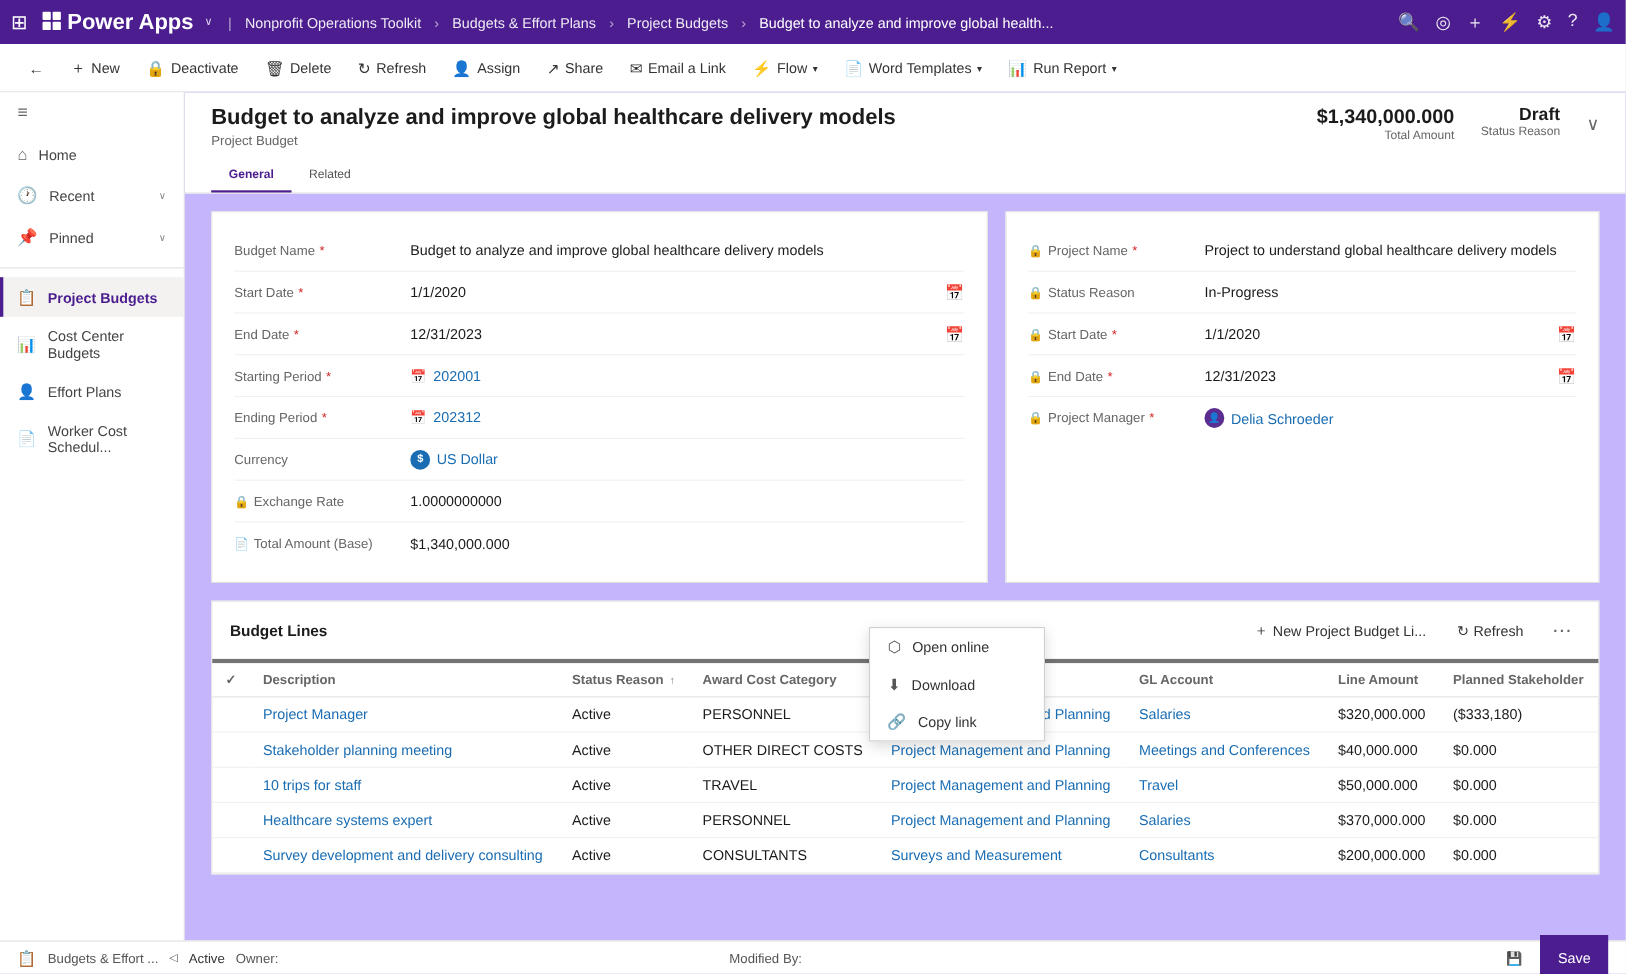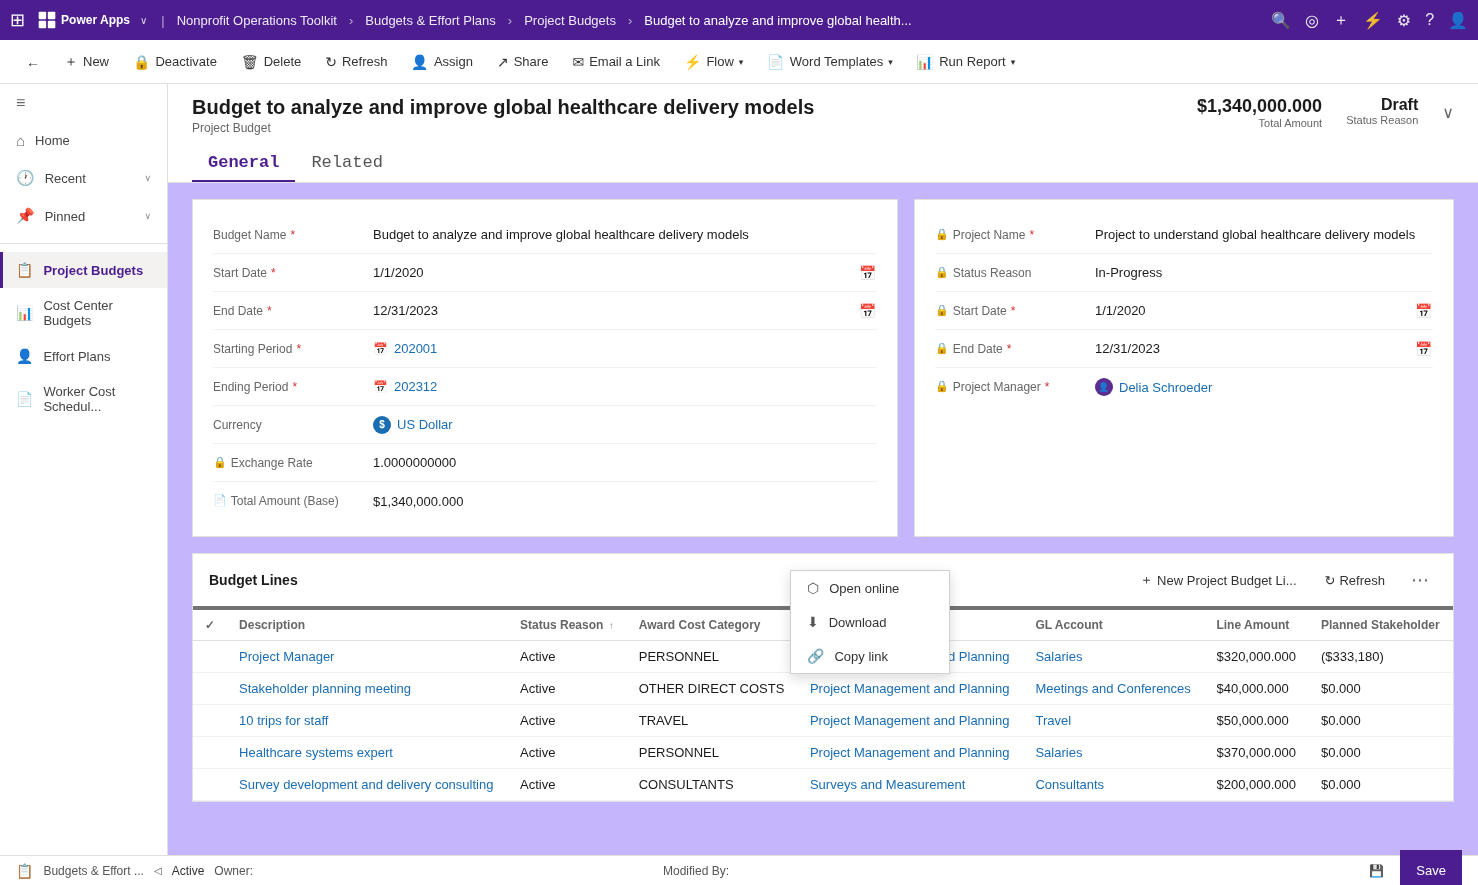--- a/index.html
+++ b/index.html
@@ -9,21 +9,21 @@
     .top-bar {
       background: #4b1d8f;
       height: 40px;
       display: flex;
       align-items: center;
       padding: 0 10px;
       color: white;
       gap: 8px;
     }
     .top-bar-grid-icon { font-size: 18px; margin-right: 4px; cursor: pointer; }
-    .top-bar-logo { font-size: 12px; font-weight: 600; display: flex; align-items: center; gap: 4px; }
+    .top-bar-logo { font-size: 20px; font-weight: 600; display: flex; gap: 4px; }
     .top-bar-logo svg { width: 20px; height: 20px; fill: white; }
     .top-bar-chevron { font-size: 10px; opacity: 0.8; margin: 0 2px; }
     .breadcrumb-sep { color: rgba(255,255,255,0.6); margin: 0 4px; }
     .breadcrumb-item { color: rgba(255,255,255,0.9); font-size: 13px; cursor: pointer; }
     .breadcrumb-item.active { color: white; }
     .top-bar-right { margin-left: auto; display: flex; align-items: center; gap: 14px; }
     .top-bar-icon { color: white; font-size: 16px; cursor: pointer; opacity: 0.9; }
 
     
     .command-bar {
@@ -134,24 +134,23 @@
 
     
     .tab-bar {
       display: flex;
       gap: 0;
       margin-top: 10px;
     }
     .tab-item {
       padding: 8px 16px;
       cursor: pointer;
-      font-size: 17px;
+      font-size: 11px;
       color: #555;
       border-bottom: 2px solid transparent;
-      font-family: Liberation Mono, monospace;
     }
     .tab-item.active {
       color: #4b1d8f;
       border-bottom: 2px solid #4b1d8f;
       font-weight: 600;
     }
 
     
     .form-content {
       padding: 16px 24px;
@@ -176,21 +175,21 @@
       padding: 8px 0;
       border-bottom: 1px solid #f0f0f0;
       min-height: 38px;
     }
     .form-field:last-child { border-bottom: none; }
     .field-label {
       width: 160px;
       font-size: 12px;
       color: #666;
       display: flex;
-      align-items: flex-start;
+      align-items: flex-end;
       gap: 4px;
       flex-shrink: 0;
     }
     .field-required { color: #d32f2f; font-size: 12px; }
     .field-lock-icon { font-size: 11px; color: #aaa; }
     .field-value {
       flex: 1;
       font-size: 13px;
       color: #1b1b1b;
       display: flex;

